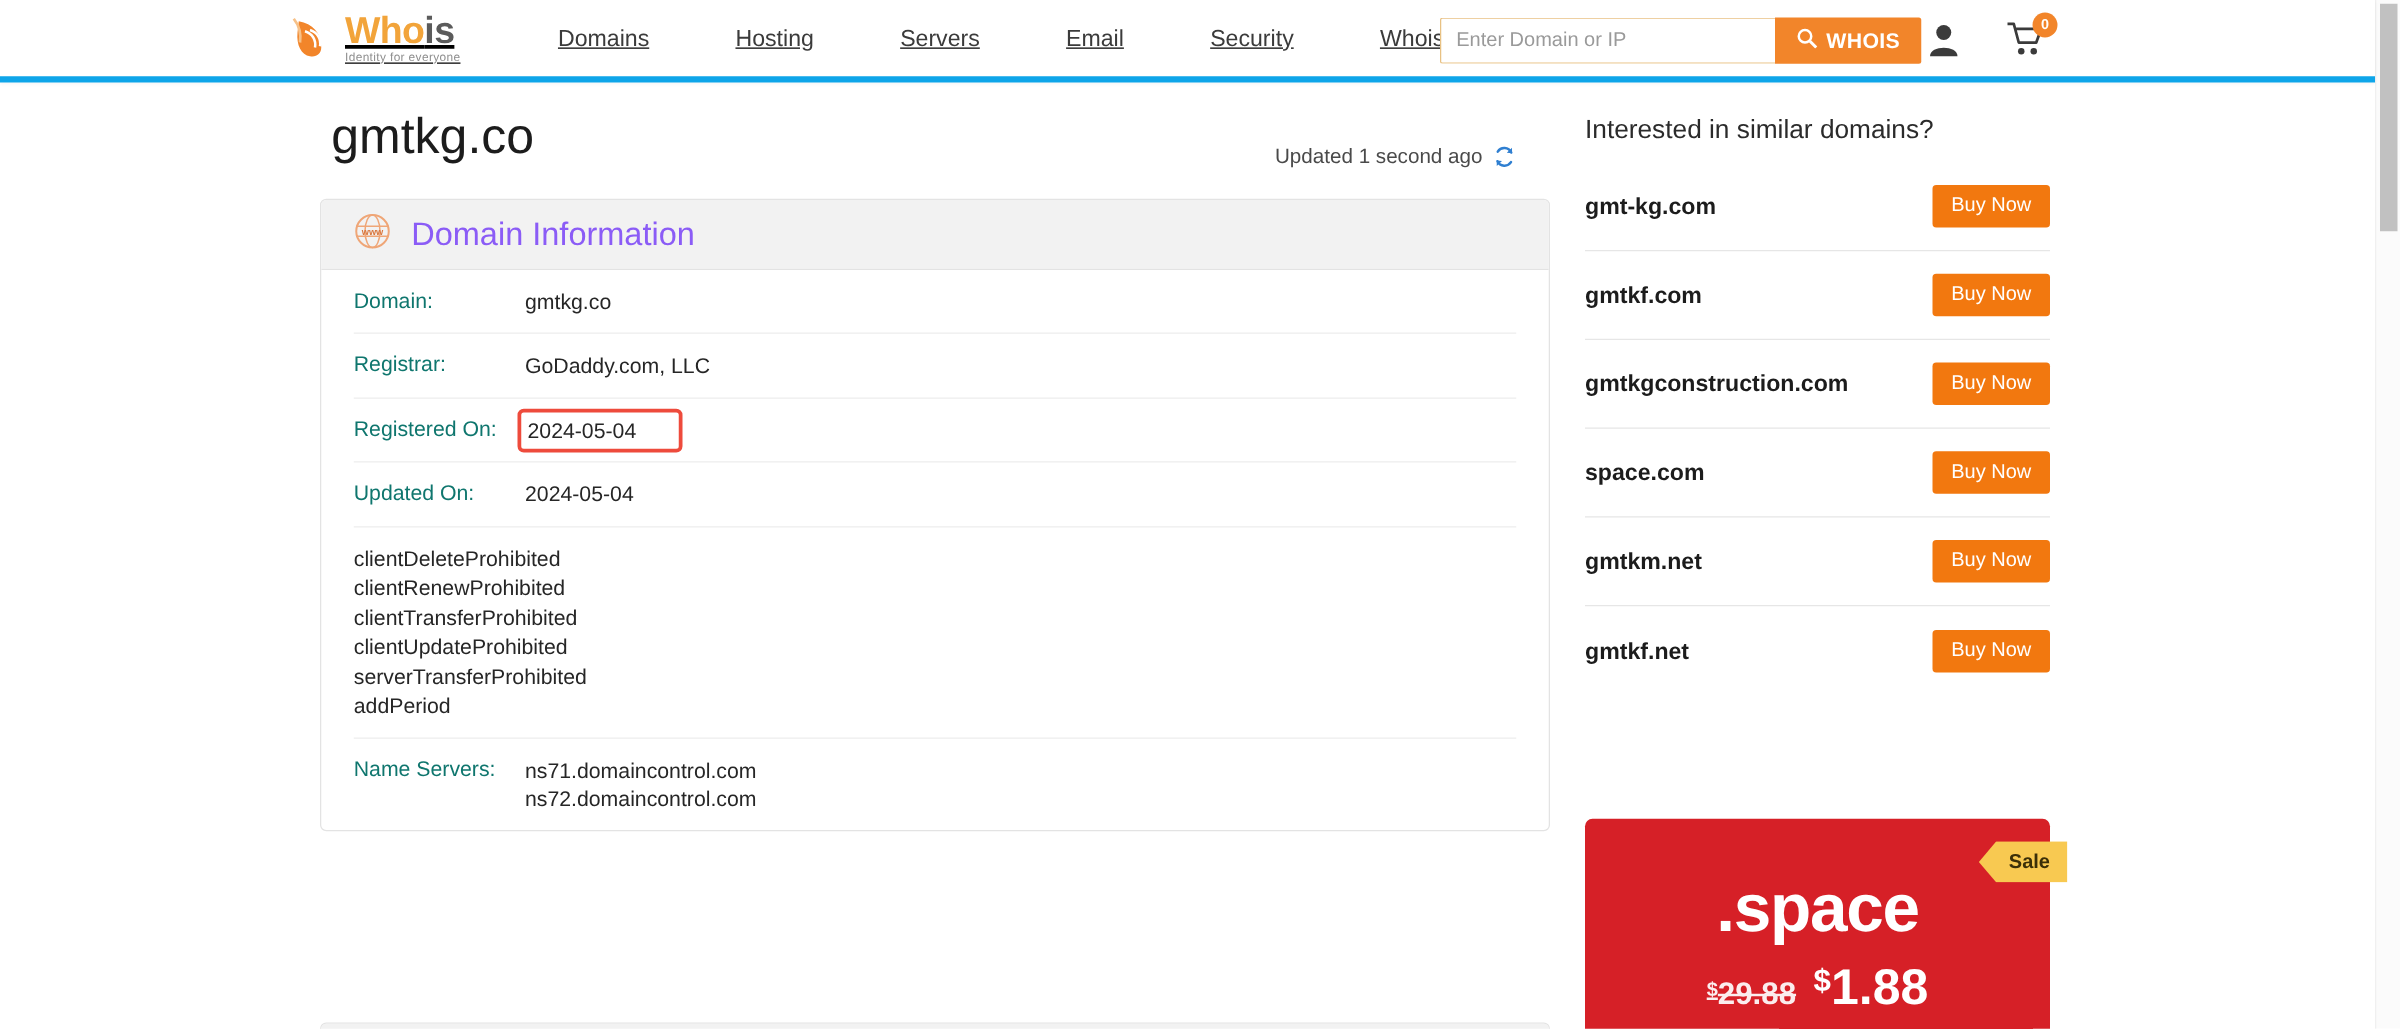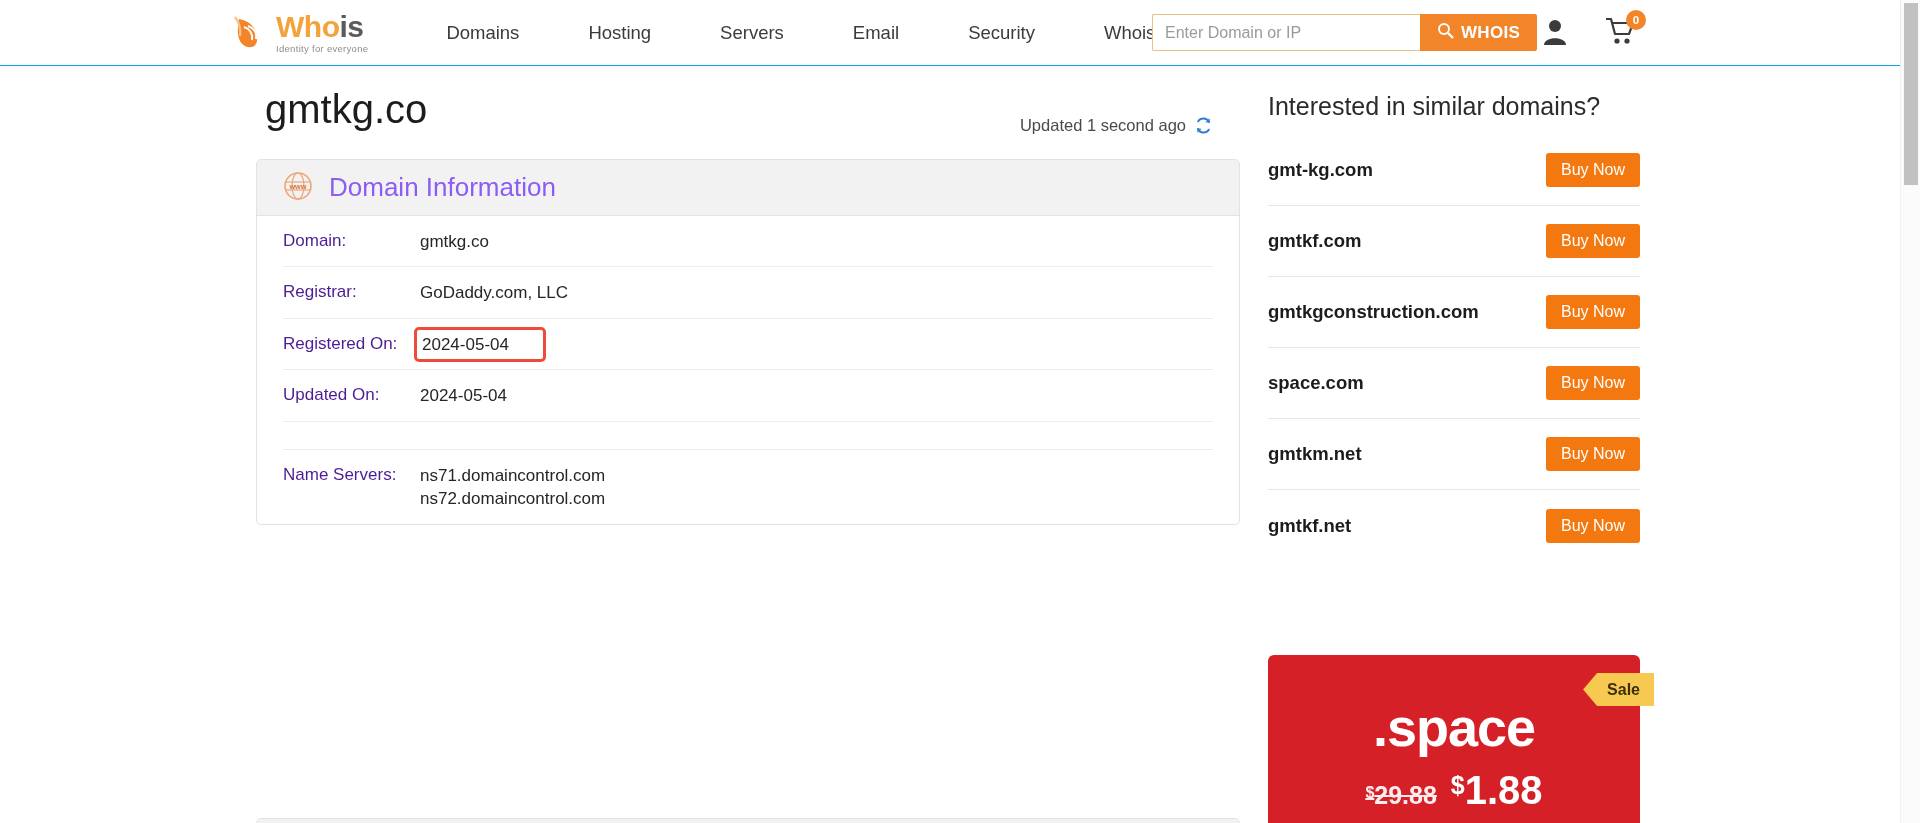--- a/index.html
+++ b/index.html
@@ -8,24 +8,25 @@
     font-family: "Liberation Sans", sans-serif;
     background: #ffffff;
     overflow: hidden;
   }
   .page { position: relative; width: 1920px; height: 823px; background:#fff; }
 
   
   .header {
     position: absolute; top: 0; left: 0; width: 1900px; height: 66px;
     background: #ffffff;
-    border-bottom: 1px solid #0ea5e9;
+    border-bottom: 5px solid #0ea5e9;
     box-shadow: 0 1px 3px rgba(0,0,0,0.045);
     display: flex; align-items: center;
     z-index: 5;
+    text-decoration: underline;
   }
   .logo { display: flex; align-items: center; margin-left: 233px; cursor: pointer; }
   .logo-mark { width: 37px; height: 37px; position: relative; margin-right: 6px; }
   .logo-text-wrap { display:flex; flex-direction: column; line-height: 1; }
   .logo-word { font-size: 30px; font-weight: bold; color: #F2A43A; letter-spacing: -0.5px; }
   .logo-word .hi { color: #5b5b5b; }
   .logo-tag { font-size: 9.5px; color: #8e8e8e; letter-spacing: 0.3px; margin-top: 2px; }
 
   .nav { display: flex; align-items: center; margin-left: 44px; }
   .nav-item {
@@ -88,33 +89,33 @@
   .panel-head {
     background: #f2f2f2; border-bottom: 1px solid #e3e3e3;
     border-radius: 4px 4px 0 0;
     height: 56px; display: flex; align-items: center; padding-left: 26px; gap: 16px;
   }
   .panel-title { font-size: 26px; color: #8b5cf6; font-weight: normal; }
   .panel-body { padding: 0 26px; }
 
   .drow { display: flex; border-bottom: 1px solid #ededed; padding: 14px 0 13px 0; }
   .drow:last-child { border-bottom: none; }
-  .dlabel { width: 137px; flex: none; font-size: 17px; color: #4c1d95; padding-top: 1px; }
+  .dlabel { width: 137px; flex: none; font-size: 17px; color: #0f766e; padding-top: 1px; }
   .dvalue { font-size: 17px; color: #262626; line-height: 1.38; }
   .dvalue .ln { display: block; }
 
   .highlight-box {
     display: inline-block;
     border: 3px solid #EE4B3C; border-radius: 5px;
     padding: 3px 34px 3px 5px; margin: -6px 0 -6px -6px;
   }
 
   
   .sidebar { position: absolute; left: 1268px; top: 26px; width: 372px; }
-  .sb-heading { font-size: 25px; color: #2b2b2b; margin-bottom: 14px; }
+  .sb-heading { font-size: 21px; color: #2b2b2b; margin-bottom: 14px; }
   .sb-row {
     display: flex; align-items: center; justify-content: space-between;
     height: 71px; border-bottom: 1px solid #e6e6e6;
   }
   .sb-row:last-of-type { border-bottom: none; }
   .sb-domain { font-size: 18.5px; font-weight: bold; color: #1c1c1c; cursor: pointer; }
   .buy-now {
     background: #F2780F; color: #fff; border: none; border-radius: 3px;
     font-size: 16px; padding: 8px 15px; cursor: pointer;
     font-family: "Liberation Sans", sans-serif; white-space: nowrap;
@@ -263,20 +264,28 @@
             <div class="dlabel">Registered On:</div>
             <div class="dvalue"><span class="highlight-box" style="border-color: rgb(238, 75, 60);">2024-05-04</span></div>
           </div>
           <div class="drow">
             <div class="dlabel">Updated On:</div>
             <div class="dvalue">
               <span class="ln">2024-05-04</span>
             </div>
           </div>
           <div class="drow">
+            <div class="dvalue">
+              <span class="ln">clientDeleteProhibited</span>
+              <span class="ln">clientRenewProhibited</span>
+              <span class="ln">clientTransferProhibited</span>
+              <span class="ln">clientUpdateProhibited</span>
+              <span class="ln">serverTransferProhibited</span>
+              <span class="ln">addPeriod</span>
+            </div>
           </div>
           <div class="drow">
             <div class="dlabel">Name Servers:</div>
             <div class="dvalue">
               <span class="ln">ns71.domaincontrol.com</span>
               <span class="ln">ns72.domaincontrol.com</span>
             </div>
           </div>
         </div>
     </div>

